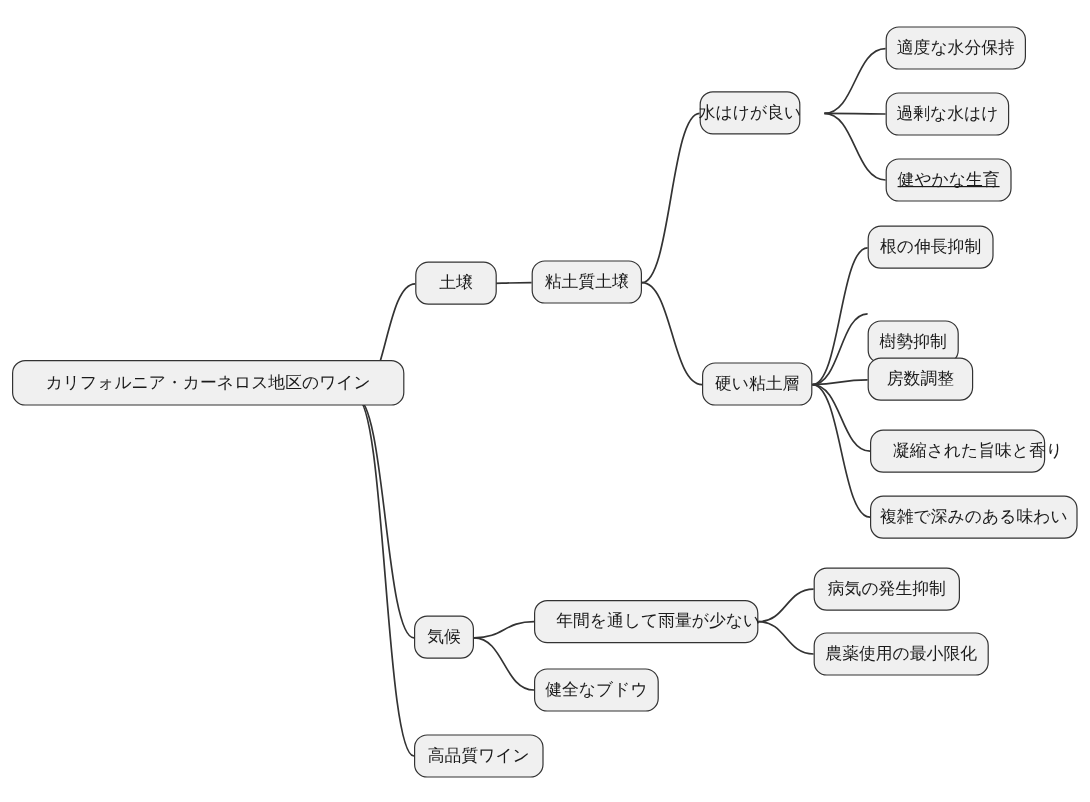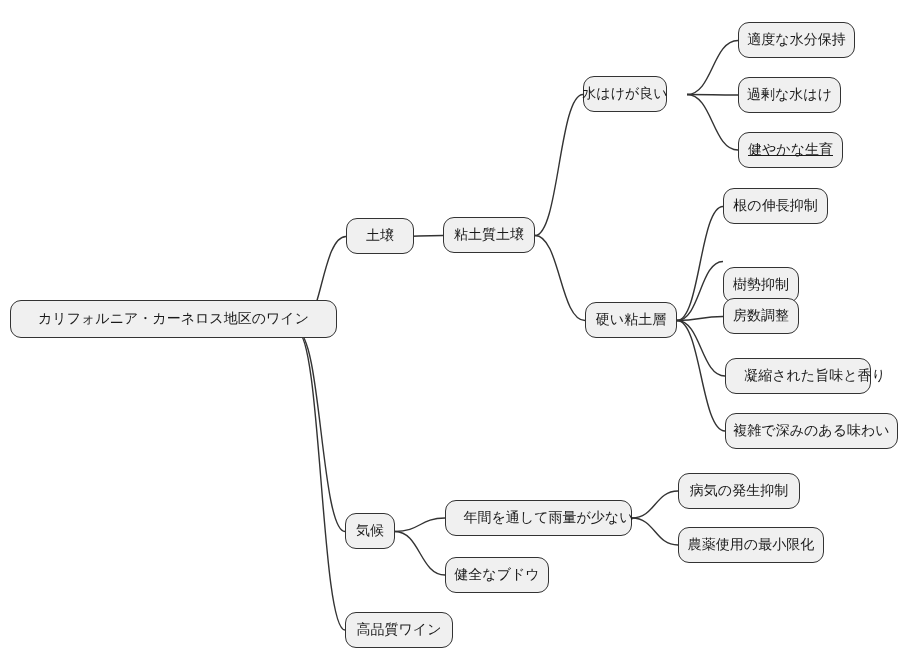--- a/index.html
+++ b/index.html
@@ -89,21 +89,21 @@
   </div>
 
   <div class="node" style="left:723px;top:188px;width:105px;">
     <span>根の伸長抑制</span>
   </div>
 
   <div class="node" style="left:723px;top:243px;width:76px;margin-top:24px;">
     <span>樹勢抑制</span>
   </div>
 
-  <div class="node" style="left:723px;top:298px;width:76px;">
+  <div class="node" style="left:723px;top:298px;width:88px;">
     <span>房数調整</span>
   </div>
 
   <div class="node" style="left:725px;top:358px;width:146px;padding-left:34px;">
     <span>凝縮された旨味と香り</span>
   </div>
 
   <div class="node" style="left:725px;top:413px;width:173px;">
     <span>複雑で深みのある味わい</span>
   </div>

